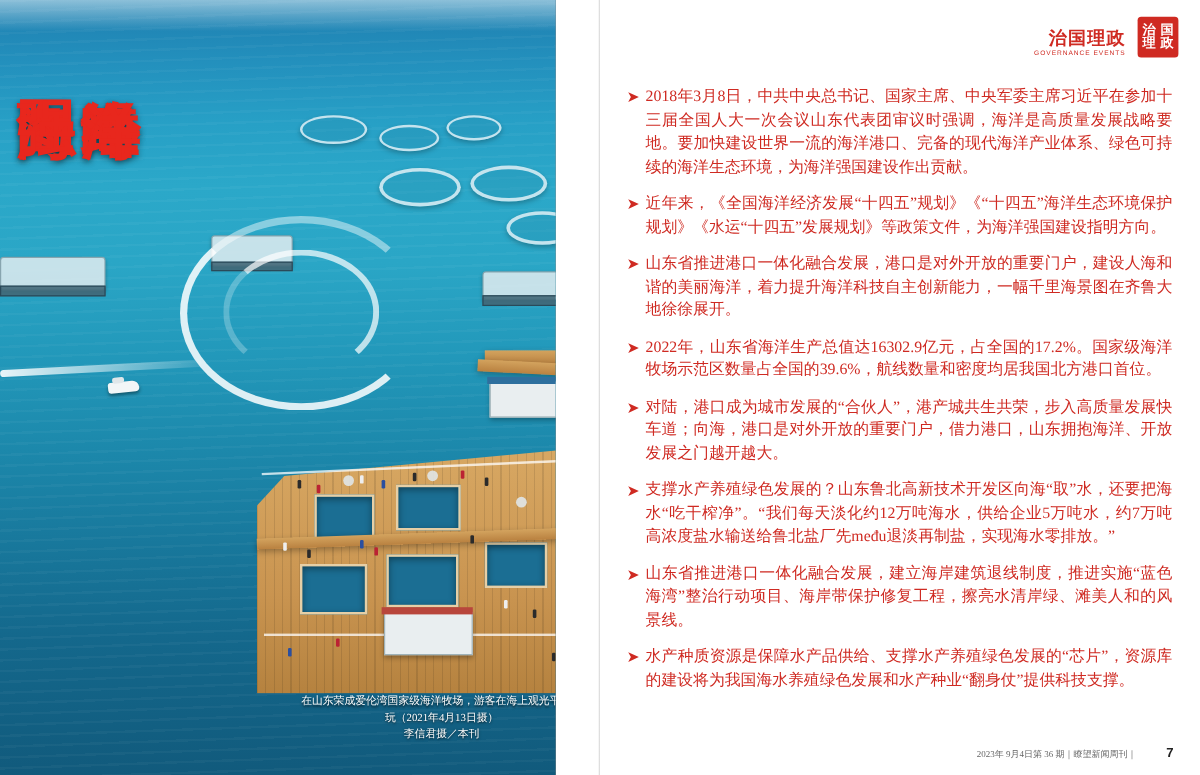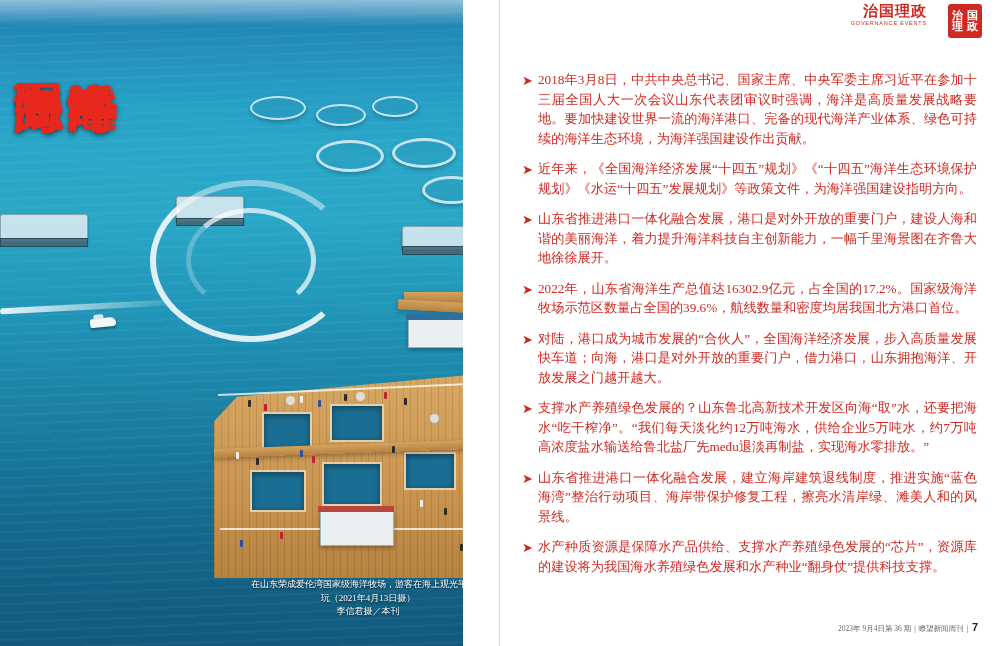--- a/index.html
+++ b/index.html
@@ -223,24 +223,24 @@
     position: absolute;
     left: 500px;
     top: 0;
     width: 500px;
     height: 646px;
     background: #ffffff;
   }
   .logo {
     position: absolute;
     right: 18px;
-    top: 4px;
+    top: 14px;
     display: flex;
-    align-items: flex-start;
-    gap: 21px;
+    align-items: flex-end;
+    gap: 10px;
   }
   .logo-text {
     text-align: right;
     line-height: 1;
   }
   .logo-cn {
     color: #cf2a22;
     font-family: "Liberation Serif", serif;
     font-weight: bold;
     font-size: 15px;
@@ -310,21 +310,21 @@
     font-size: 13px;
     letter-spacing: 1px;
   }
 
   .footer {
     position: absolute;
     right: 22px;
     bottom: 12px;
     display: flex;
     align-items: baseline;
-    gap: 1px;
+    gap: 25px;
     color: #666;
     font-family: "Liberation Serif", serif;
     font-size: 7.5px;
     justify-content: space-between;
   }
   .footer-page {
     color: #222;
     font-family: "Liberation Sans", sans-serif;
     font-size: 11px;
     font-weight: bold;
@@ -449,21 +449,21 @@
       <div class="bullet">
         <div class="bullet-mark">➤</div>
         <div class="bullet-text">山东省推进港口一体化融合发展，港口是对外开放的重要门户，建设人海和谐的美丽海洋，着力提升海洋科技自主创新能力，一幅千里海景图在齐鲁大地徐徐展开。</div>
       </div>
       <div class="bullet">
         <div class="bullet-mark">➤</div>
         <div class="bullet-text">2022年，山东省海洋生产总值达16302.9亿元，占全国的17.2%。国家级海洋牧场示范区数量占全国的39.6%，航线数量和密度均居我国北方港口首位。</div>
       </div>
       <div class="bullet">
         <div class="bullet-mark">➤</div>
-        <div class="bullet-text">对陆，港口成为城市发展的“合伙人”，全国海洋经济发展，步入高质量发展快车道；向海，港口是对外开放的重要门户，借力港口，山东拥抱海洋、开放发展之门越开越大。</div>
+        <div class="bullet-text">对陆，港口成为城市发展的“合伙人”，港产城共生共荣，步入高质量发展快车道；向海，港口是对外开放的重要门户，借力港口，山东拥抱海洋、开放发展之门越开越大。</div>
       </div>
       <div class="bullet">
         <div class="bullet-mark">➤</div>
         <div class="bullet-text">支撑水产养殖绿色发展的？山东鲁北高新技术开发区向海“取”水，还要把海水“吃干榨净”。“我们每天淡化约12万吨海水，供给企业5万吨水，约7万吨高浓度盐水输送给鲁北盐厂先među退淡再制盐，实现海水零排放。”</div>
       </div>
       <div class="bullet">
         <div class="bullet-mark">➤</div>
         <div class="bullet-text">山东省推进港口一体化融合发展，建立海岸建筑退线制度，推进实施“蓝色海湾”整治行动项目、海岸带保护修复工程，擦亮水清岸绿、滩美人和的风景线。</div>
       </div>
       <div class="bullet">

